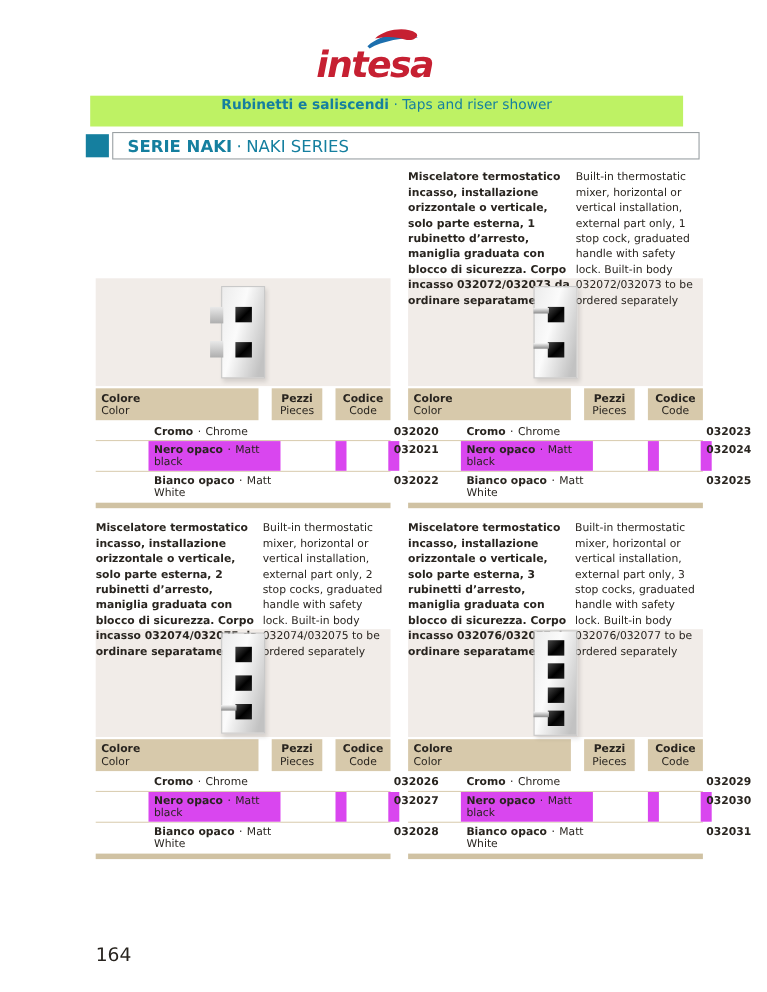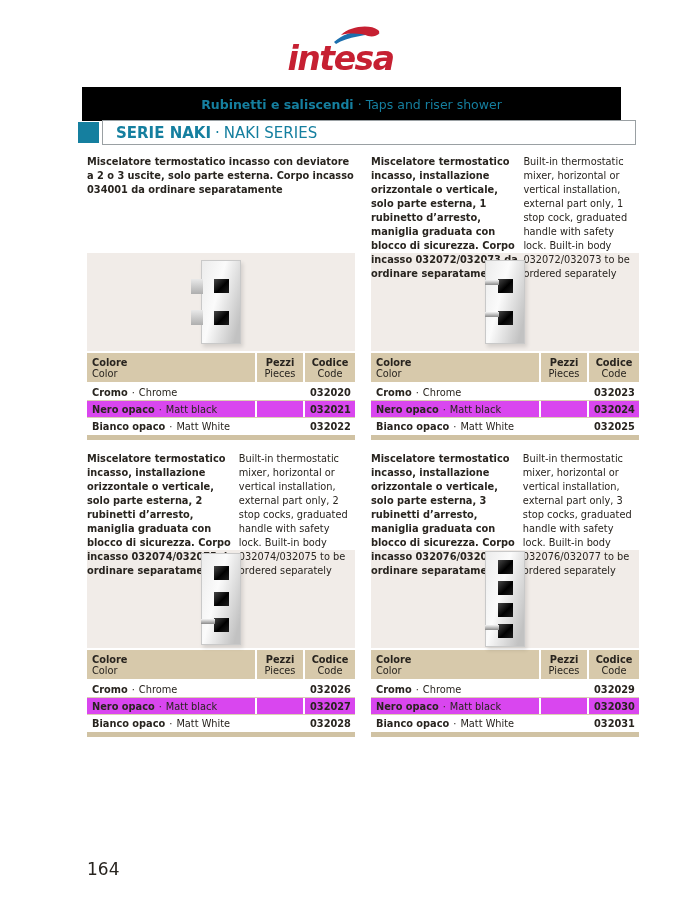--- a/index.html
+++ b/index.html
@@ -14,22 +14,22 @@
   .logo { position:absolute; top:24px; left:0; right:16px; text-align:center; }
   .swoosh { display:block; margin:0 auto; transform:translateX(16px); }
   .logo-text {
     display:block; margin-top:-4px;
     font-size:33px; font-weight:bold; font-style:italic;
     color:#c62032; letter-spacing:-1.5px; line-height:34px;
   }
 
   
   .band-title {
-    position:absolute; left:82px; top:87px; width:539px; height:34px;
-    background:#000000; display:flex; align-items:center; justify-content:center;
+    position:absolute; left:82px; top:87px; width:539px; height:28px;
+    background:#bef264; display:flex; align-items:flex-start; justify-content:center;
     font-size:12.5px; color:#157f9f; white-space:nowrap;
   }
   .band-title .b { font-weight:bold; }
   .mid { margin:0 4px; }
 
   
   .series-square { position:absolute; left:78px; top:122px; width:21px; height:21px; background:#157f9f; }
   .series-box {
     position:absolute; left:102px; top:120px; width:534px; height:25px;
     border:1.5px solid #9aa0a3; background:#fff;
@@ -64,29 +64,29 @@
   }
   .knob { position:relative; width:15px; height:14px;
     background:linear-gradient(135deg,#474747,#000 55%,#1d1d1d); }
   .lever { position:absolute; left:-13px; top:1px; width:14px; height:5px;
     background:linear-gradient(#f2f2f2,#8a8a8a); }
   .tab { position:absolute; left:-11px; width:12px; height:15px;
     background:linear-gradient(180deg,#e9e9e9,#aeaeae); }
 
   
   .tbl { font-size:9.8px; }
-  .thead { display:grid; grid-template-columns:1fr 46px 50px; column-gap:2px; margin-bottom:2px; }
+  .thead { display:grid; grid-template-columns:1fr 46px 50px; column-gap:12px; margin-bottom:2px; }
   .th { background:#d7c9ab; padding:4px 5px 3px 5px; line-height:11px; }
   .th span { display:block; }
   .th .b { font-weight:bold; }
   .th.c { text-align:center; }
   .trow { display:grid; grid-template-columns:1fr 46px 50px; column-gap:2px; }
   .trow + .trow { border-top:1px solid #dbcfb4; }
   .trow:last-of-type { border-bottom:1px solid #dbcfb4; }
-  .td { padding:3px 5px 2px 5px; line-height:11px; background:#fff; }
+  .td { padding:3px 5px 2px 5px; line-height:11px; background:#fff;margin-left:48px; }
   .trow.alt .td { background:#d946ef; }
   .td .b { font-weight:bold; }
   .td.code { text-align:center; font-weight:bold; }
   .tband { margin-top:1px; height:5px; background:#d0c2a3; }
 
   
   .page-number { position:absolute; left:87px; top:859px; font-size:17px; }
 </style>
 </head>
 <body>
@@ -111,21 +111,20 @@
   <div class="series-box">
     <span class="b">SERIE NAKI</span>
     <span class="mid">·</span>
     <span>NAKI SERIES</span>
   </div>
 
   <div class="products">
 
     <section class="product">
       <div class="desc">
-        <p class="it">Miscelatore termostatico incasso con deviatore a 2 o 3 uscite, solo parte esterna. Corpo incasso 034001 da ordinare separatamente</p>
       </div>
       <div class="photo">
         <div class="plate" style="height: 84px;">
             <div class="knob"></div>
             <div class="knob"></div>
             <div class="tab" style="top: 22%;"></div>
             <div class="tab" style="top: 60%;"></div>
           </div>
       </div>
       <div class="tbl">

